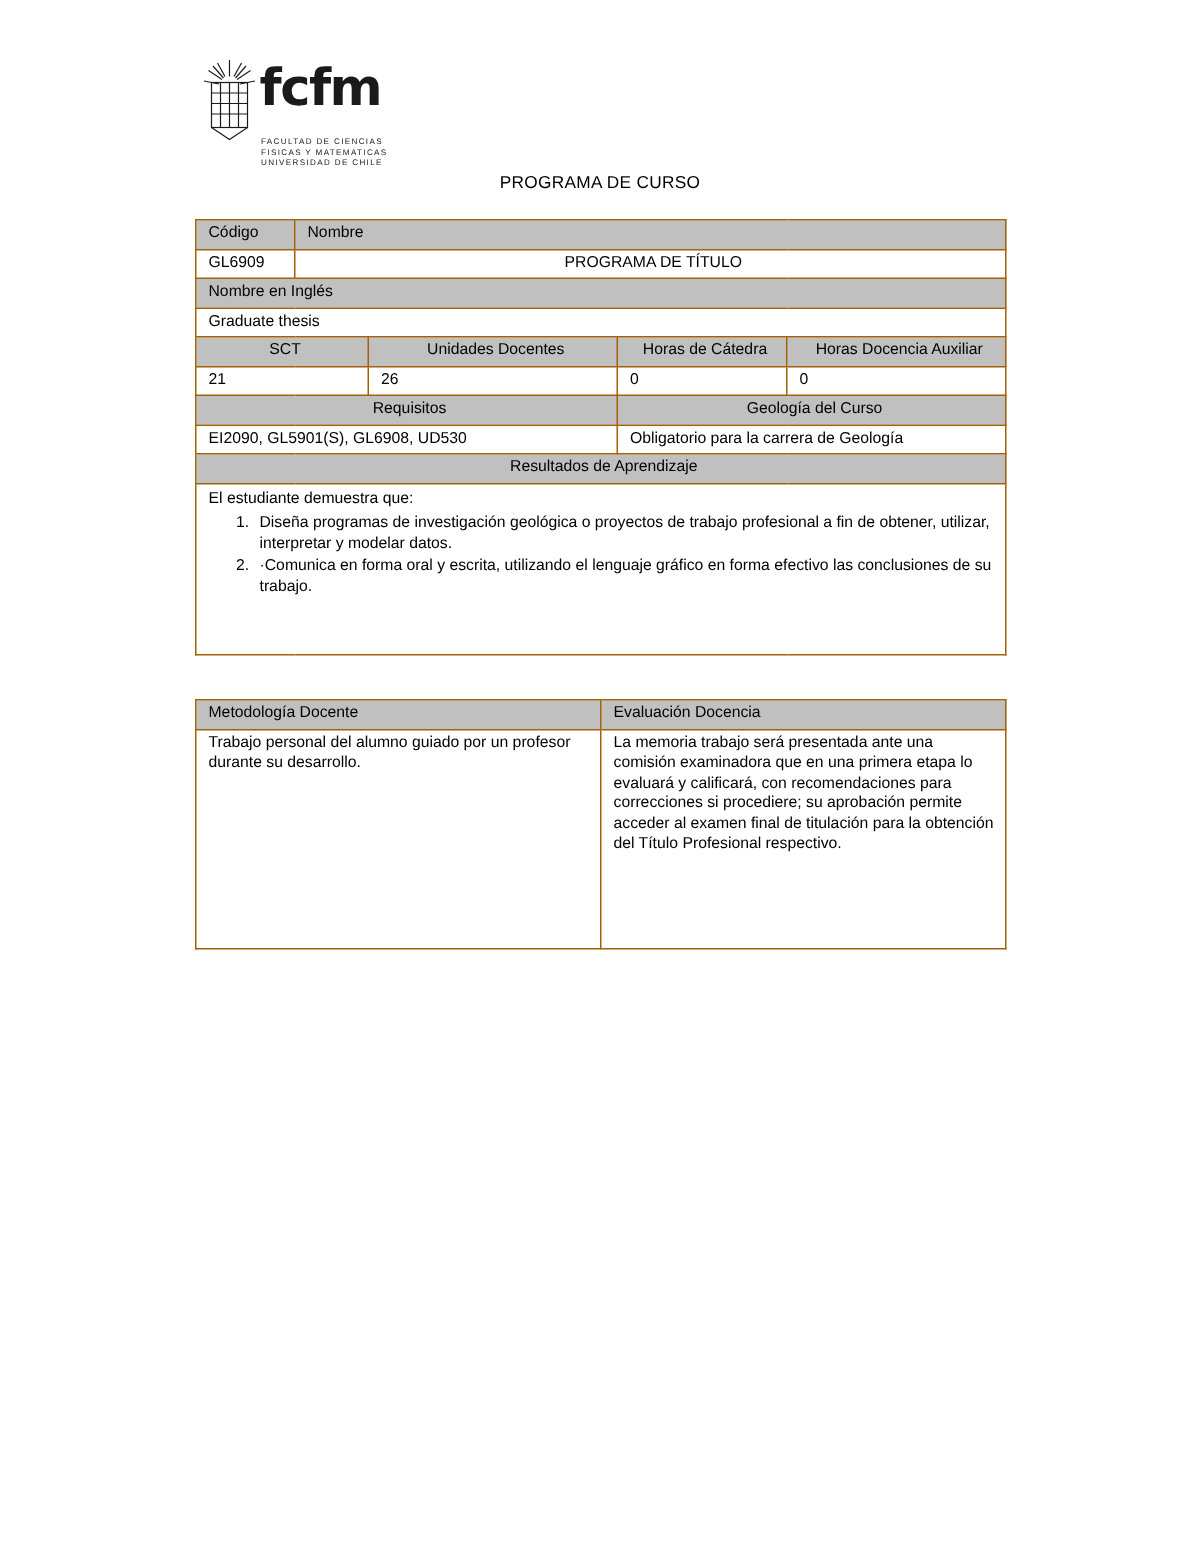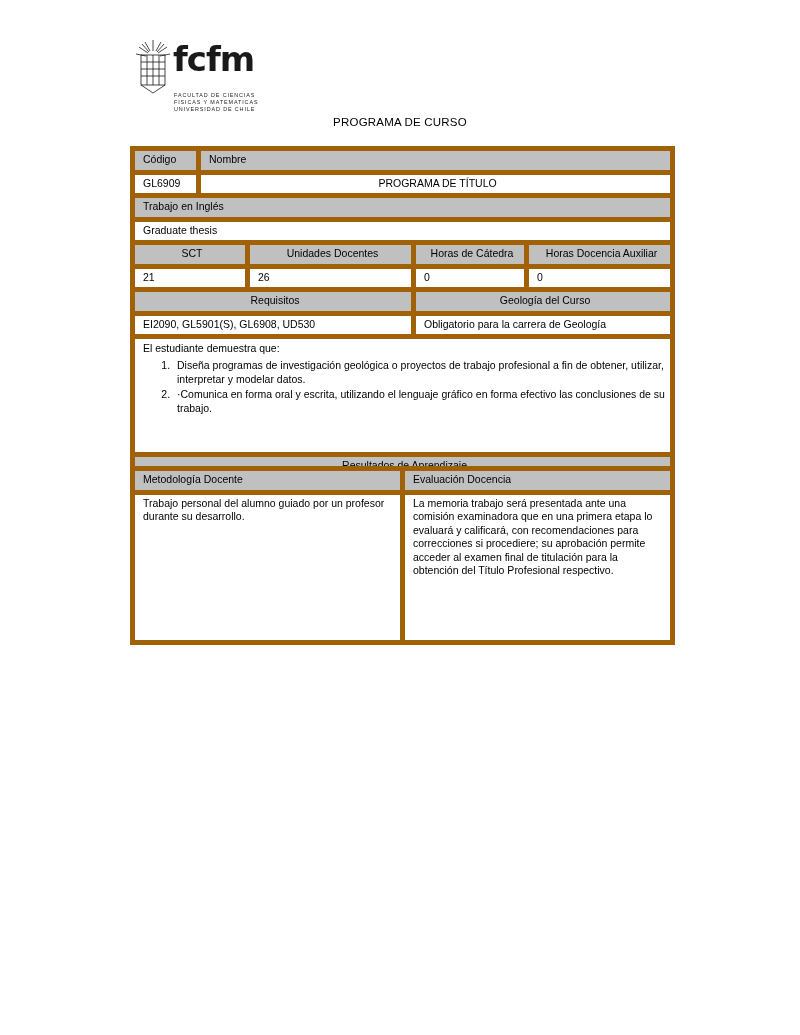--- a/index.html
+++ b/index.html
@@ -83,21 +83,21 @@
     top: 146px;
     width: 540px;
   }
   .t2 {
     position: absolute;
     left: 130px;
     top: 466px;
     width: 540px;
   }
   td {
-    border: 5px solid #a16207;
+    border: 1px solid #a16207;
     font-size: 10.5px;
     padding: 2px 4px 3px 8px;
     vertical-align: top;
     line-height: 13.5px;
   }
   .hdr {
     background: #c0c0c0;
   }
   .ctr { text-align: center; }
   .rla {
@@ -172,21 +172,21 @@
     <tbody>
       <tr>
         <td class="hdr">Código</td>
         <td class="hdr" colspan="6">Nombre</td>
       </tr>
       <tr>
         <td>GL6909</td>
         <td class="ctr" colspan="6">PROGRAMA DE TÍTULO</td>
       </tr>
       <tr>
-        <td class="hdr" colspan="7">Trabajo en Inglés</td>
+        <td class="hdr" colspan="7">Nombre en Inglés</td>
       </tr>
       <tr>
         <td colspan="7">Graduate thesis</td>
       </tr>
       <tr>
         <td class="hdr ctr" colspan="2" style="vertical-align:middle">SCT</td>
         <td class="hdr ctr" colspan="2">Unidades Docentes</td>
         <td class="hdr ctr">Horas de Cátedra</td>
         <td class="hdr ctr" colspan="2">Horas Docencia Auxiliar</td>
       </tr>
@@ -196,33 +196,33 @@
         <td>0</td>
         <td colspan="2">0</td>
       </tr>
       <tr>
         <td class="hdr ctr" colspan="4">Requisitos</td>
         <td class="hdr ctr" colspan="3">Geología del Curso</td>
       </tr>
       <tr>
         <td colspan="4">EI2090, GL5901(S), GL6908, UD530</td>
         <td colspan="3">Obligatorio para la carrera de Geología</td>
+      </tr>
+      <tr>
+        <td class="hdr ctr" colspan="7">Resultados de Aprendizaje</td>
       </tr>
       <tr>
         <td class="rla" colspan="7" style="height:104px">
           <div>El estudiante demuestra que:</div>
           <ol class="outcomes">
             <li>Diseña programas de investigación geológica o proyectos de trabajo profesional a fin de obtener, utilizar, interpretar y modelar datos.</li>
             <li>·Comunica en forma oral y escrita, utilizando el lenguaje gráfico en forma efectivo las conclusiones de su trabajo.</li>
           </ol>
         </td>
       </tr>
-      <tr>
-        <td class="hdr ctr" colspan="7">Resultados de Aprendizaje</td>
-      </tr>
     </tbody>
   </table>
 
   <table class="t2">
     <colgroup>
       <col style="width:270px">
       <col style="width:270px">
     </colgroup>
     <tbody>
       <tr>

